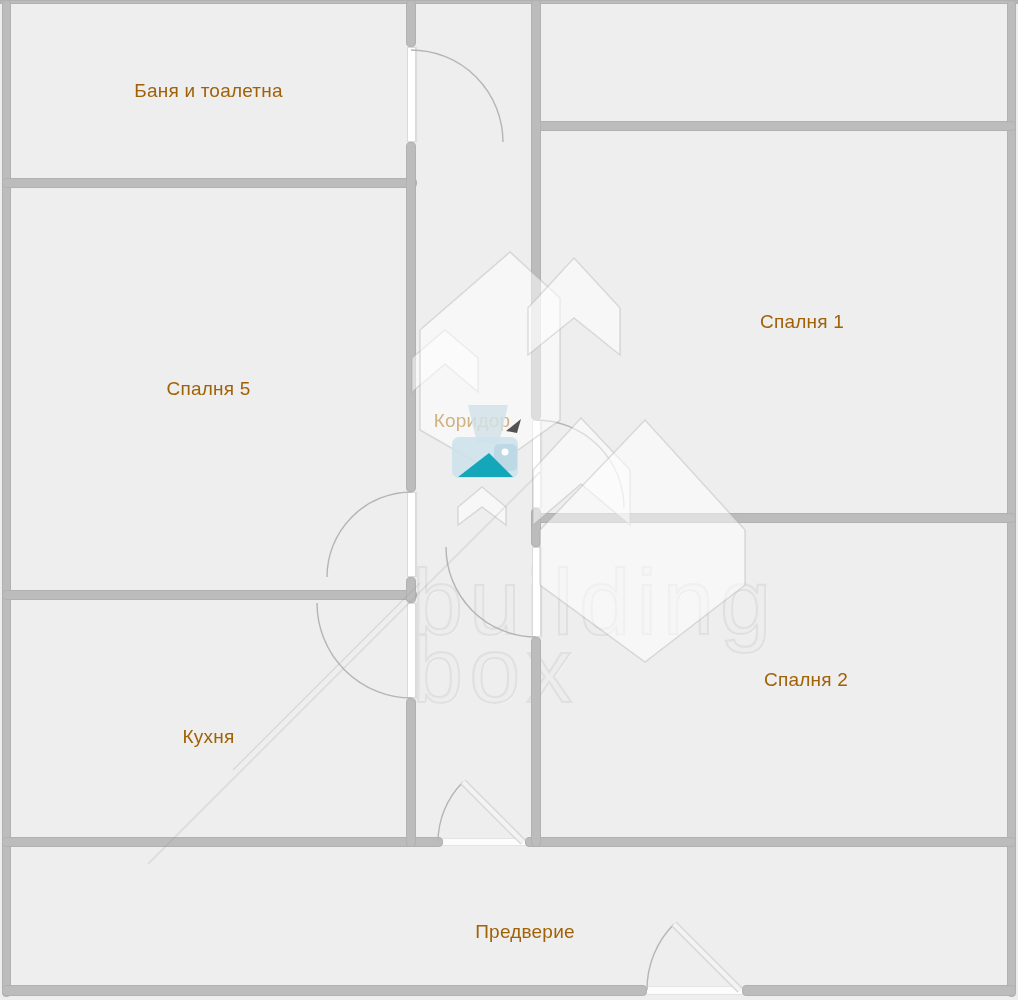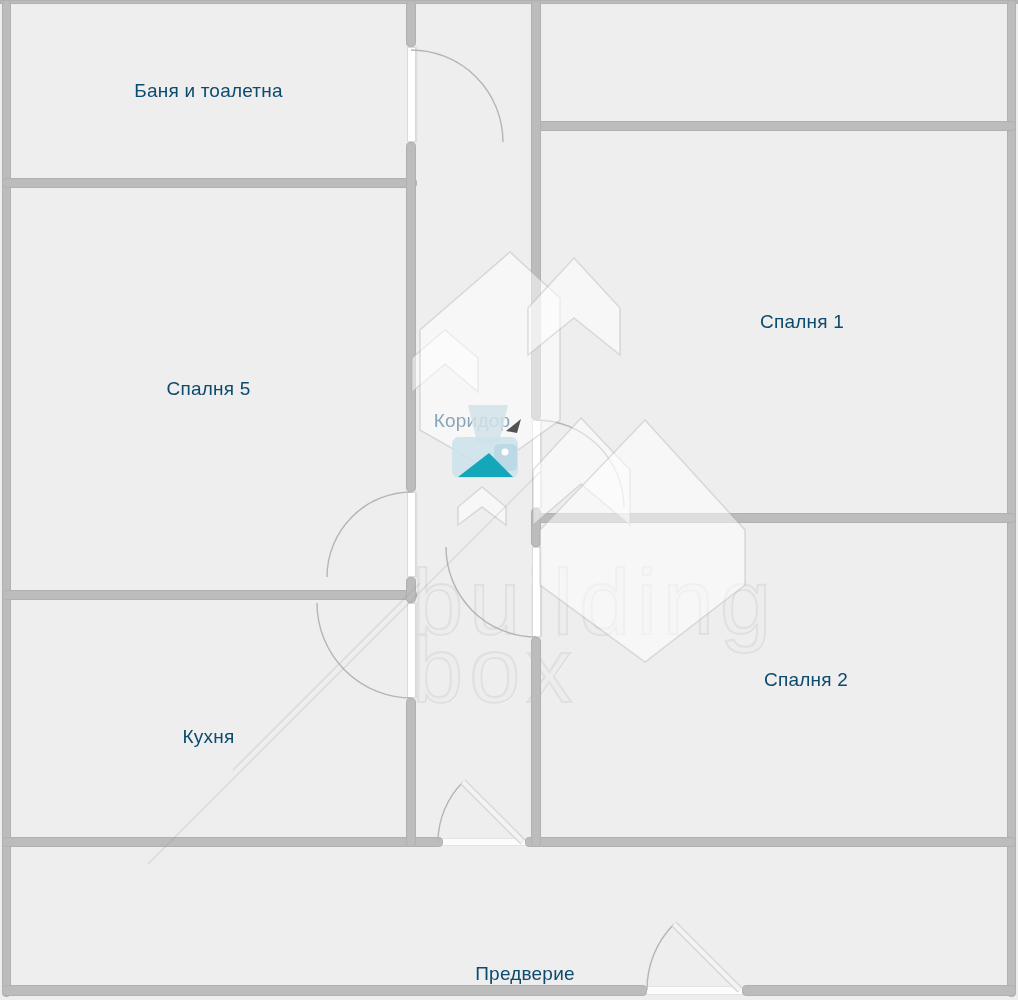--- a/index.html
+++ b/index.html
@@ -11,22 +11,22 @@
   .layer{position:absolute;left:0;top:0;width:1018px;height:1000px;pointer-events:none;}
   
   .wall{position:absolute;background:#bcbcbc;border:1px solid #b1b1b1;box-sizing:border-box;border-radius:4px;z-index:3;}
   .wall.sq{border-radius:0;}
   
   .leaf{position:absolute;background:#ffffff;border:1px solid #dadada;box-sizing:border-box;z-index:4;
         box-shadow:1px 0 1px rgba(0,0,0,0.07);}
   .gap{position:absolute;background:#fcfcfc;border-top:1px solid #e3e3e3;border-bottom:1px solid #e3e3e3;box-sizing:border-box;z-index:4;}
   
   .room{position:absolute;display:flex;align-items:center;justify-content:center;z-index:5;}
-  .room .lbl{font-size:19px;color:#0c4a6e;letter-spacing:0.2px;white-space:nowrap;}
-  #room-hall{align-items:flex-end;padding-top:32px;box-sizing:border-box;padding-left:32px;}
+  .room .lbl{font-size:19px;color:#a16207;letter-spacing:0.2px;white-space:nowrap;}
+  #room-hall{align-items:center;padding-top:32px;box-sizing:border-box;padding-left:32px;}
   
   .wm-text{
     position:absolute;z-index:2;font-size:92px;line-height:92px;letter-spacing:6px;
     color:rgba(222,222,222,0.55);-webkit-text-stroke:2px #e0e0e0;
     text-shadow:1px 1px 1px rgba(255,255,255,0.9);
     font-family:"Liberation Sans","DejaVu Sans",sans-serif;
   }
   svg{display:block;}
   .arcs{z-index:4;}
   .wm-shapes{z-index:6;}

